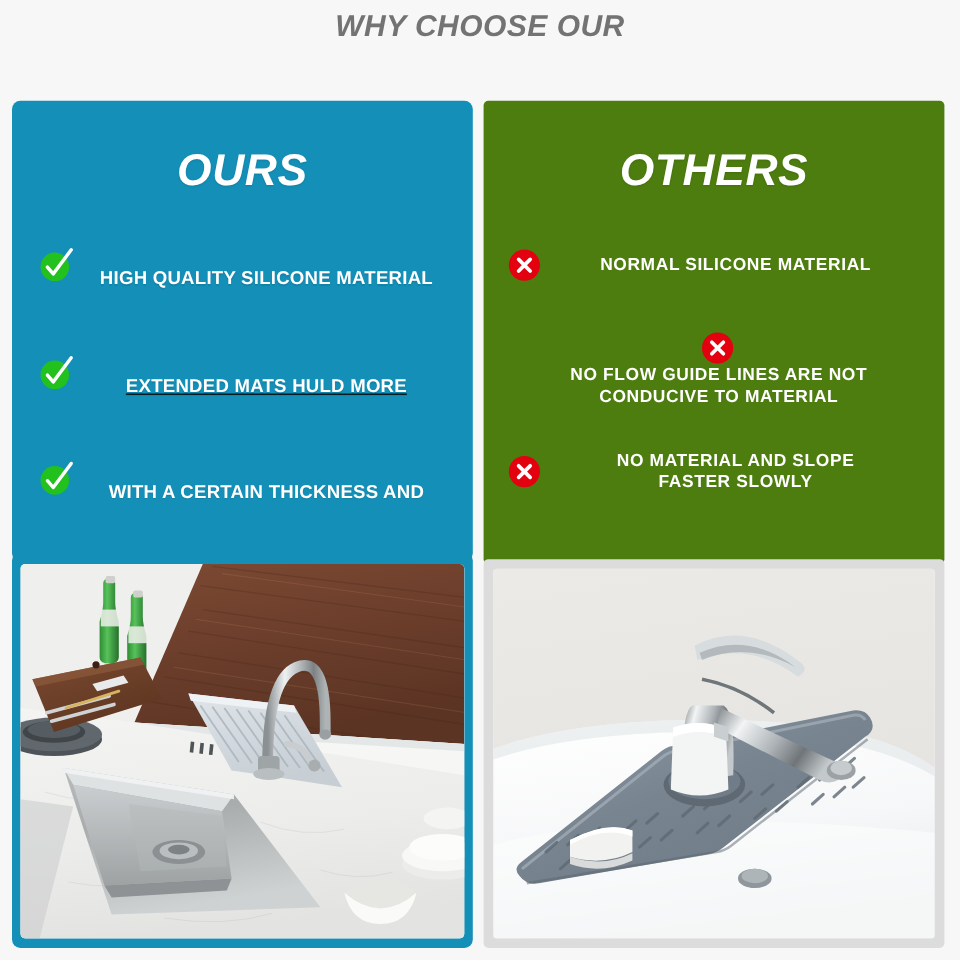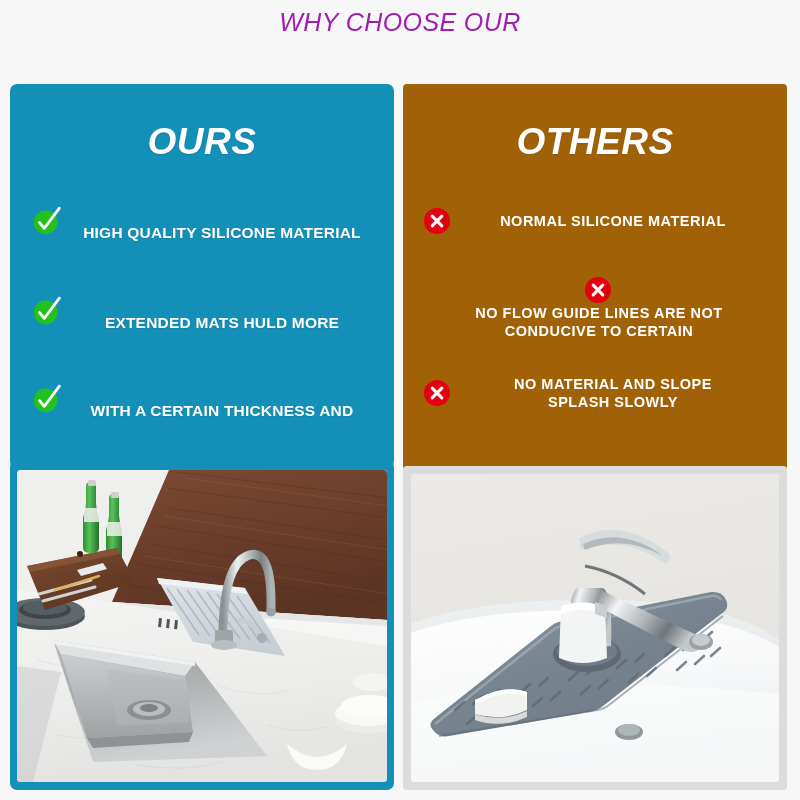--- a/index.html
+++ b/index.html
@@ -16,25 +16,25 @@
   }
 
   
   .headline {
     position: absolute;
     left: 0;
     top: 8px;
     width: 800px;
     text-align: center;
     font-style: italic;
-    font-weight: normal;
+    font-weight: bold;
     font-size: 25px;
     line-height: 29px;
     letter-spacing: 0.4px;
-    color: #a21caf;
+    color: #737373;
   }
   .headline .ln { display: block; }
 
   
   .panels {
     position: absolute;
     left: 0;
     top: 84px;
     width: 800px;
     height: 716px;
@@ -47,21 +47,21 @@
   }
   .panel-ours {
     left: 10px;
     height: 384px;
     background: #1490b8;
     border-radius: 7px;
   }
   .panel-others {
     left: 403px;
     height: 386px;
-    background: #a16207;
+    background: #4d7c0f;
     border-radius: 4px;
   }
 
   .panel-title {
     text-align: center;
     font-style: italic;
     font-weight: bold;
     color: #ffffff;
     font-size: 37px;
     line-height: 40px;
@@ -116,21 +116,21 @@
     font-size: 14.5px;
     font-weight: bold;
     line-height: 18px;
     letter-spacing: 0.5px;
     padding: 0 10px 0 12px;
   }
   .feature-text .ln { display: block; }
 
   
   .panel-ours .feature-row.r1 { margin-top: 2px; }
-  .panel-ours .feature-row.r2 { margin-top: 24px; }
+  .panel-ours .feature-row.r2 { margin-top: 24px; text-decoration: underline; }
   .panel-ours .feature-row.r3 { margin-top: 22px; }
   .panel-others .feature-row.r1 { margin-top: 4px; }
   .panel-others .feature-row.r2 { margin-top: 22px; flex-direction: column; }
   .panel-others .feature-row.r3 { margin-top: 18px; }
 
   
   .photo-frame {
     position: absolute;
     overflow: hidden;
   }
@@ -245,34 +245,34 @@
 
       <div class="feature-row r2">
         <span class="badge">
           <svg viewBox="0 0 28 28" width="28" height="28" aria-hidden="true">
             <circle cx="14" cy="14" r="13" fill="#e3000f"></circle>
             <path d="M9.2 9.2 L18.8 18.8 M18.8 9.2 L9.2 18.8" stroke="#ffffff" stroke-width="3.1" stroke-linecap="round"></path>
           </svg>
         </span>
         <span class="feature-text">
           <span class="ln">NO FLOW GUIDE LINES ARE NOT</span>
-          <span class="ln">CONDUCIVE TO CERTAIN</span>
+          <span class="ln">CONDUCIVE TO MATERIAL</span>
         </span>
       </div>
 
       <div class="feature-row r3">
         <span class="badge">
           <svg viewBox="0 0 28 28" width="28" height="28" aria-hidden="true">
             <circle cx="14" cy="14" r="13" fill="#e3000f"></circle>
             <path d="M9.2 9.2 L18.8 18.8 M18.8 9.2 L9.2 18.8" stroke="#ffffff" stroke-width="3.1" stroke-linecap="round"></path>
           </svg>
         </span>
         <span class="feature-text">
           <span class="ln">NO MATERIAL AND SLOPE</span>
-          <span class="ln">SPLASH SLOWLY</span>
+          <span class="ln">FASTER SLOWLY</span>
         </span>
       </div>
 
     </div>
   </div>
 
   <div class="photo-frame photo-frame-left">
     <div class="photo-left-inner">
       <svg class="photo-svg" viewBox="0 0 370 312" preserveAspectRatio="none" aria-hidden="true">
         <defs>

